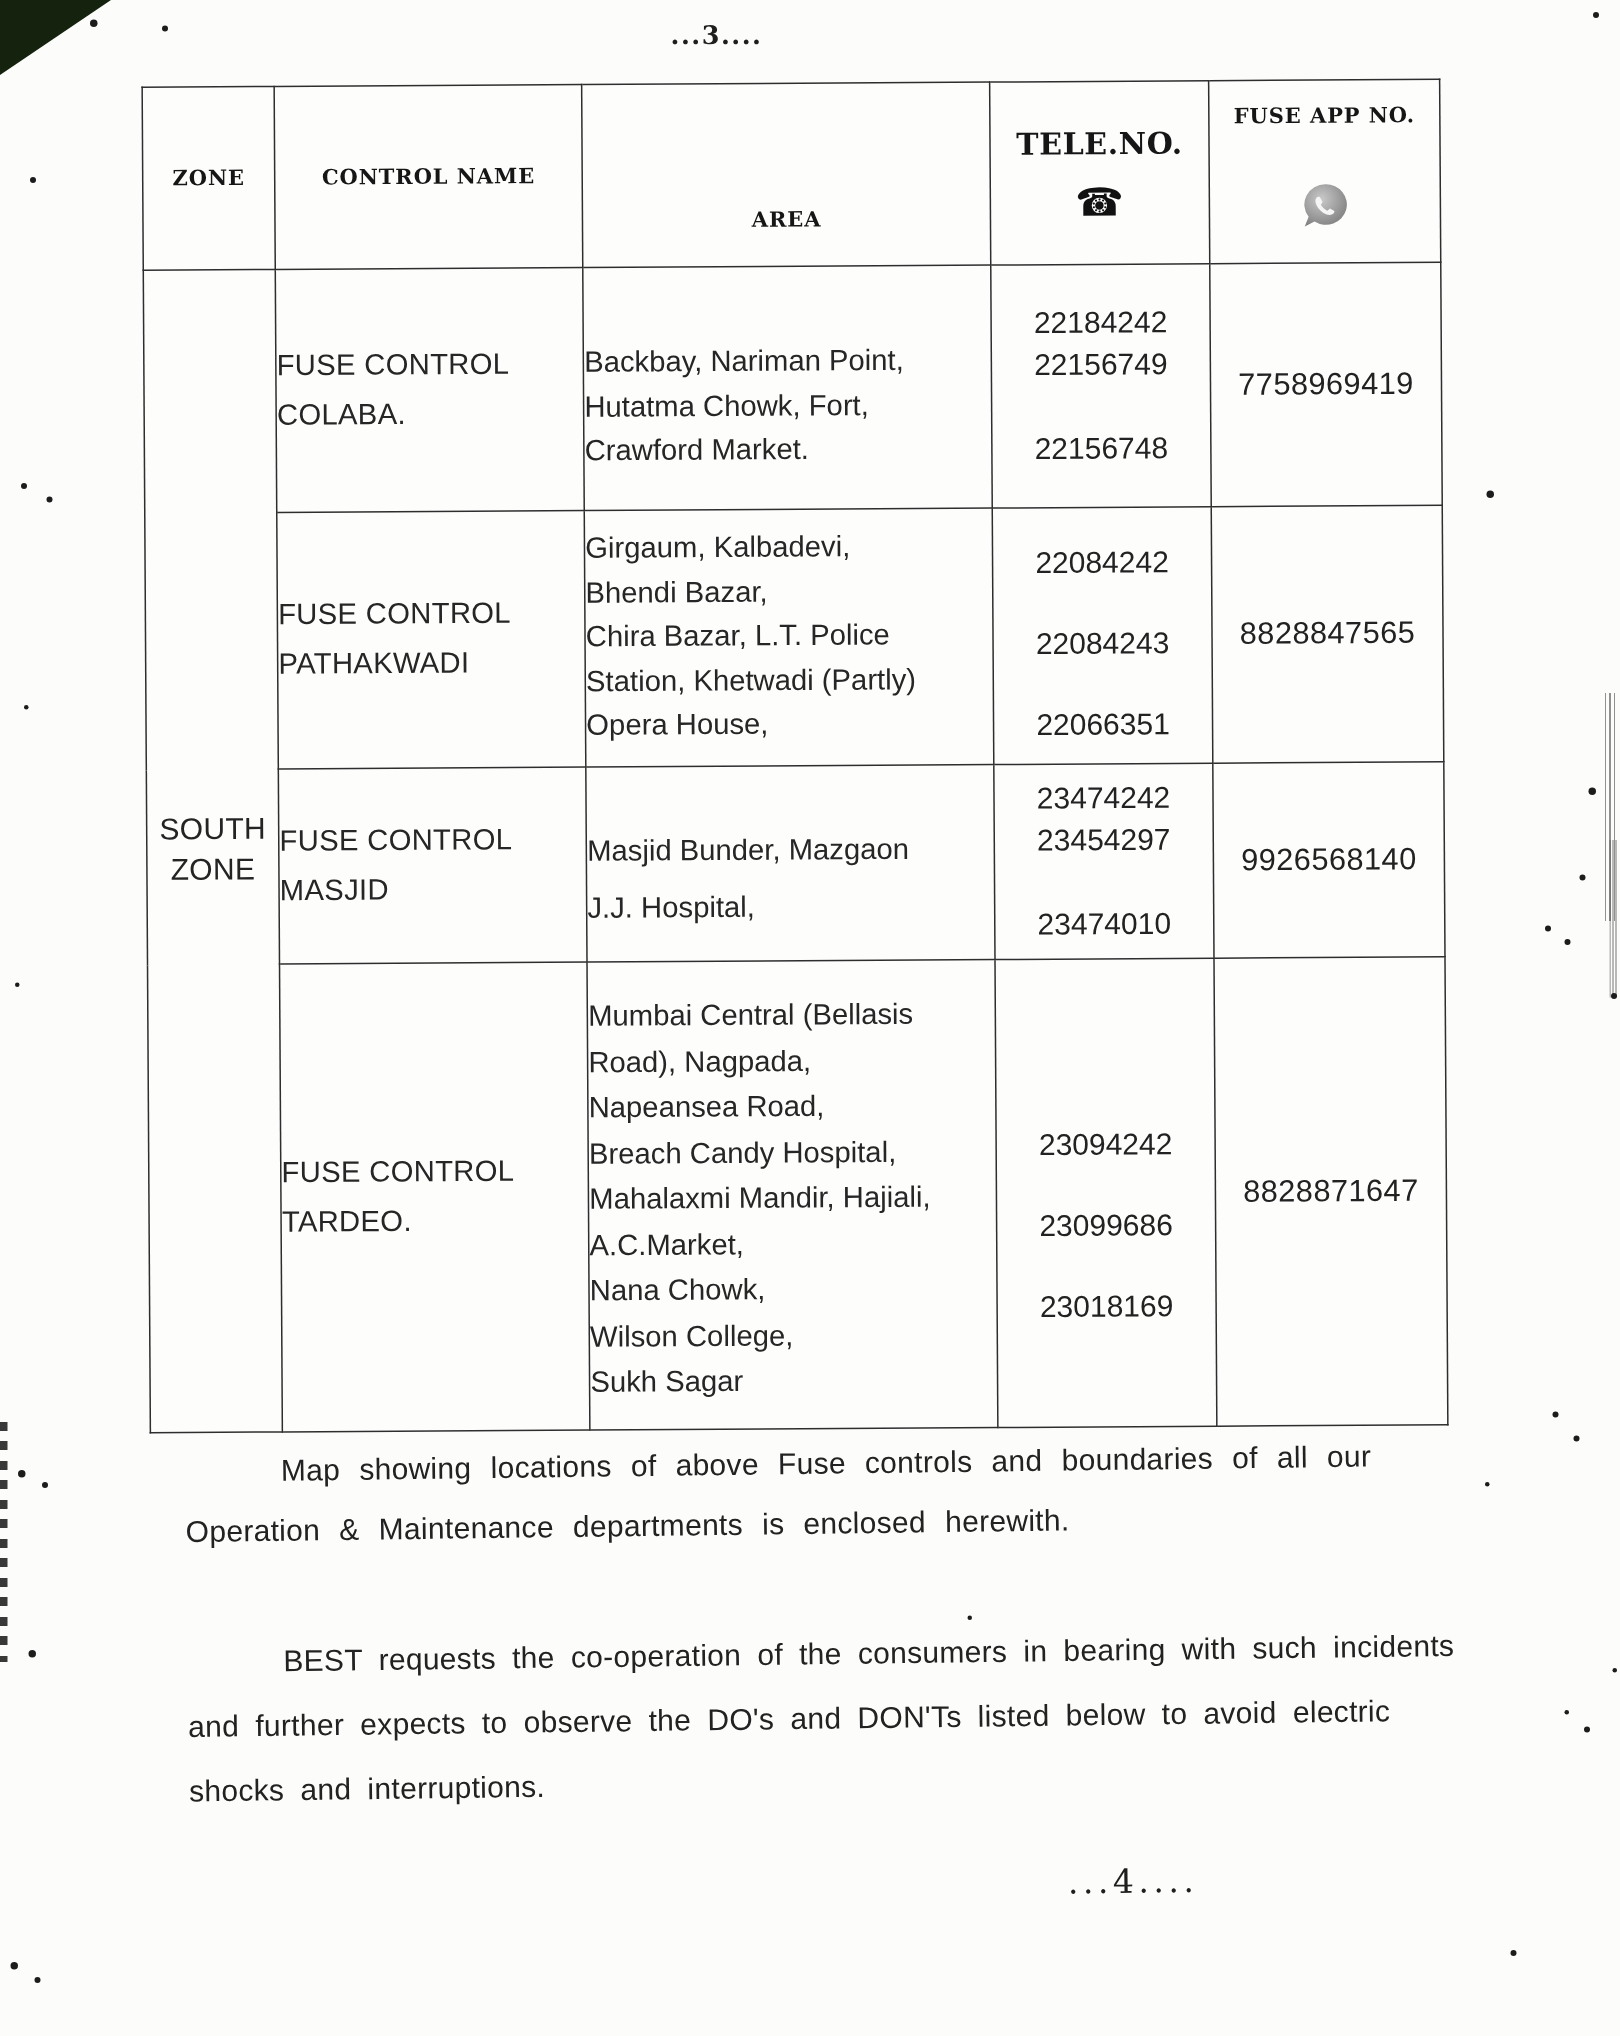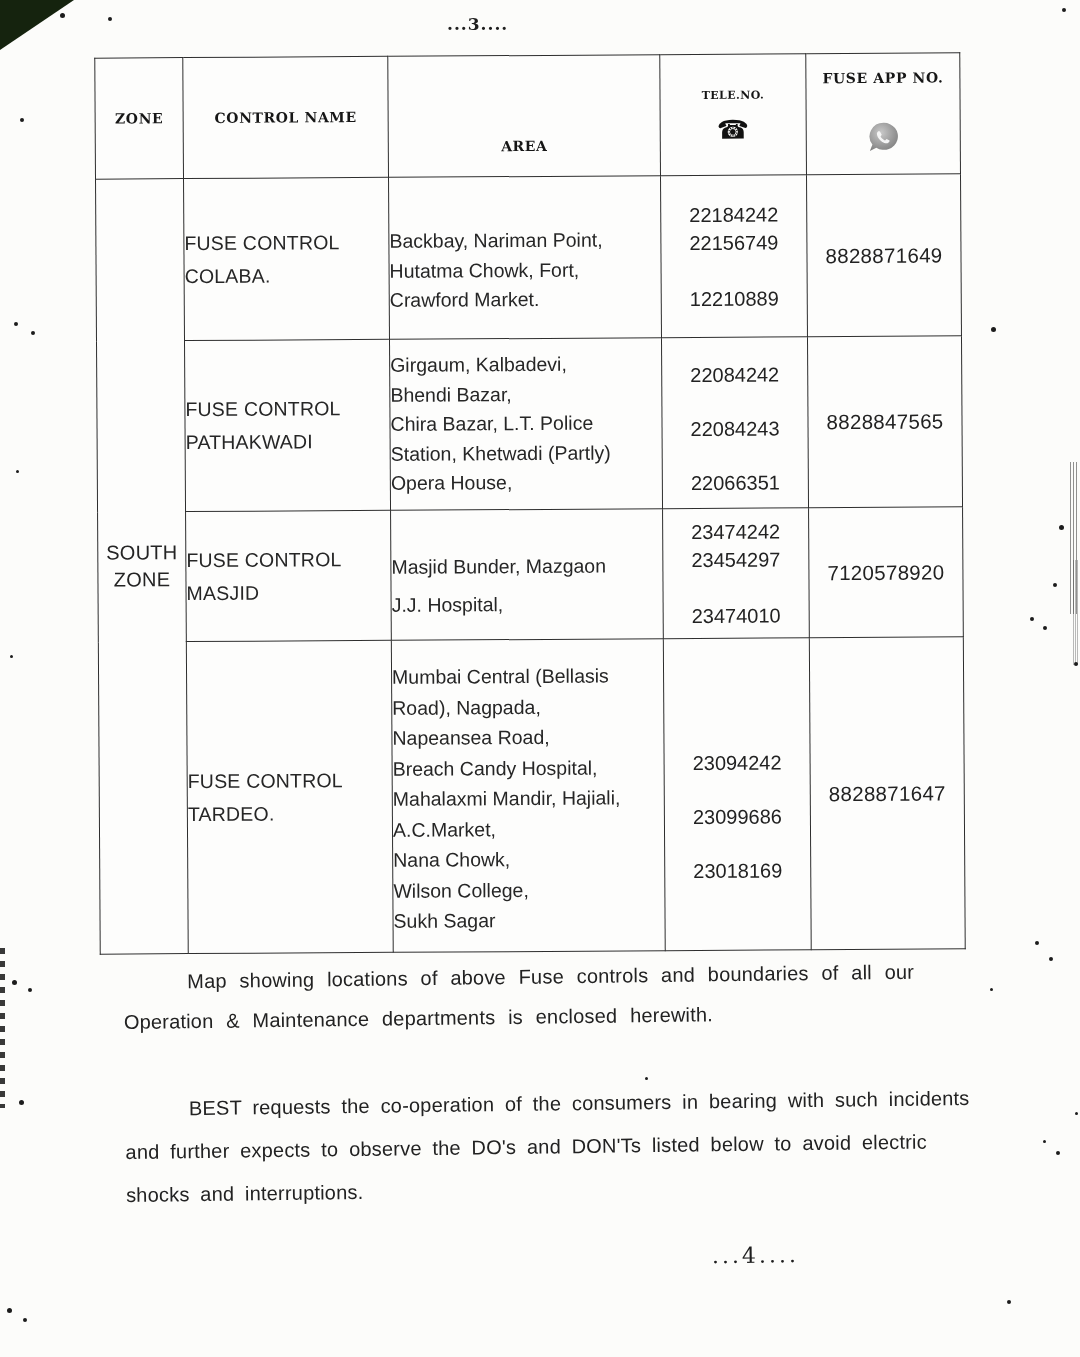--- a/index.html
+++ b/index.html
@@ -58,21 +58,21 @@
     vertical-align:middle;padding:0;
     white-space:pre-line;
   }
   .header-row{height:95px;}
   .header-row th{
     font-family:"DejaVu Serif",serif;font-weight:700;
     font-size:14px;letter-spacing:.6px;color:#161616;
     vertical-align:middle;text-align:center;
   }
   th.th-area{vertical-align:bottom;padding-bottom:22px;}
-  th.th-tele .hdr-label{font-size:11px;letter-spacing:.4px;}
+  th.th-tele .hdr-label{font-size:20px;letter-spacing:.4px;}
   .phone-icon{font-size:26px;line-height:22px;margin-top:1px;color:#111;
     font-family:"DejaVu Sans",sans-serif;font-weight:400;}
   .wa-icon{margin-top:3px;}
 
   .zone-cell{
     text-align:center;font-size:20px;line-height:27px;color:#242424;
     letter-spacing:.2px;
   }
   .name-cell{
     font-size:19.5px;line-height:33px;padding-left:13px;
@@ -192,22 +192,22 @@
       <td class="zone-cell" rowspan="4">SOUTH
 ZONE</td>
       <td class="name-cell">FUSE CONTROL
 COLABA.</td>
       <td class="area-cell">Backbay, Nariman Point,
 Hutatma Chowk, Fort,
 Crawford Market.</td>
       <td class="tele-cell">22184242
 22156749
 
-12210889</td>
-      <td class="wa-cell">8828871649</td>
+22156748</td>
+      <td class="wa-cell">7758969419</td>
     </tr>
 
     <tr class="row-pathakwadi">
       <td class="name-cell">FUSE CONTROL
 PATHAKWADI</td>
       <td class="area-cell">Girgaum, Kalbadevi,
 Bhendi Bazar,
 Chira Bazar, L.T. Police
 Station, Khetwadi (Partly)
 Opera House,</td>
@@ -221,21 +221,21 @@
 
     <tr class="row-masjid">
       <td class="name-cell">FUSE CONTROL
 MASJID</td>
       <td class="area-cell">Masjid Bunder, Mazgaon
 J.J. Hospital,</td>
       <td class="tele-cell">23474242
 23454297
 
 23474010</td>
-      <td class="wa-cell">7120578920</td>
+      <td class="wa-cell">9926568140</td>
     </tr>
 
     <tr class="row-tardeo">
       <td class="name-cell">FUSE CONTROL
 TARDEO.</td>
       <td class="area-cell">Mumbai Central (Bellasis
 Road), Nagpada,
 Napeansea Road,
  Breach Candy Hospital,
 Mahalaxmi Mandir, Hajiali,

